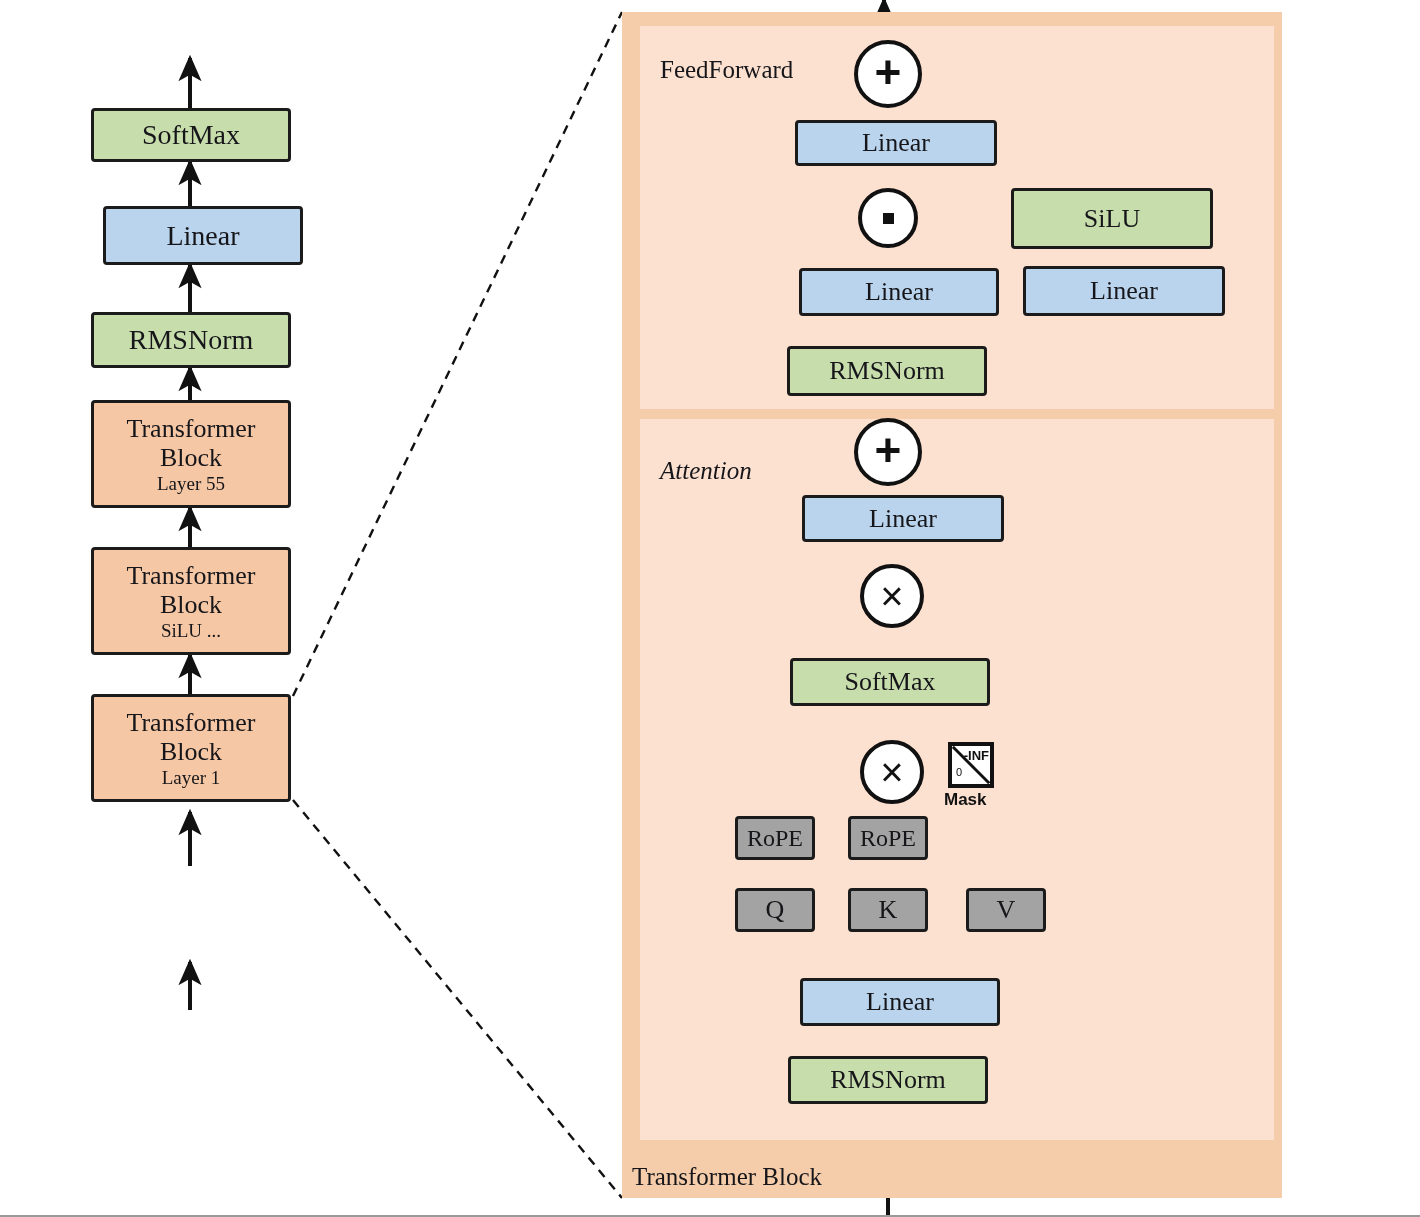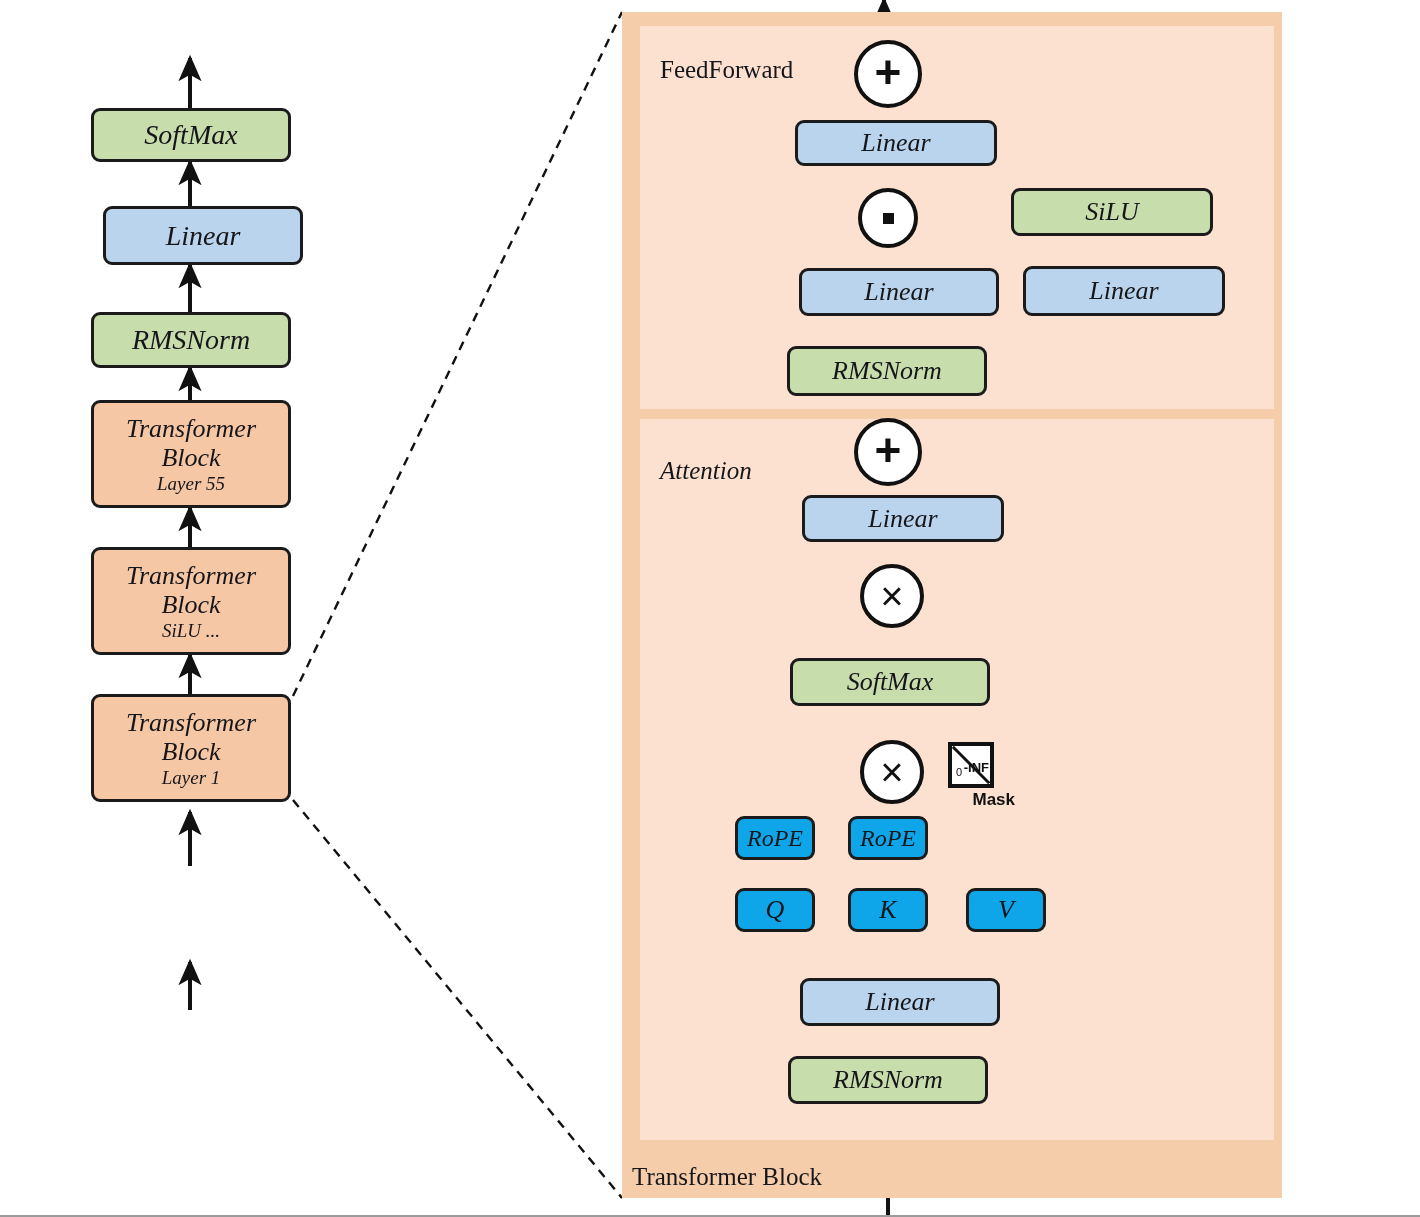--- a/index.html
+++ b/index.html
@@ -12,31 +12,30 @@
     box-sizing:border-box;
     overflow:hidden;
   }
   #svg-layer{position:absolute;left:0;top:0;width:1420px;height:1217px;}
 
   
   .node{
     position:absolute;
     box-sizing:border-box;
     border:3px solid #1b1b1b;
-    border-radius:9px;
+    border-radius:4px;
     display:flex;flex-direction:column;
     align-items:center;justify-content:center;
     text-align:center;
     color:#16161a;
     line-height:1.12;
     z-index:6;
-    font-style:italic;
   }
   .blue{background:#b9d4ec;margin-left:12px;}
-  .blue-d{background:#0ea5e9;}
+  .blue-d{background:#a3a3a3;}
   .green{background:#c7ddab;}
   .orange{background:#f6c7a4;}
 
   .t28{font-size:28px;}
   .t26{font-size:26px;}
   .t24{font-size:24px;}
   .sub{font-size:19px;margin-top:1px;}
 
   
   .outer-panel{
@@ -85,27 +84,27 @@
   }
   .mask-icon .diag{
     position:absolute;left:0;top:0;width:100%;height:100%;
   }
   .mask-icon .zero{
     position:absolute;left:4px;bottom:6px;
     font-size:11px;font-family:"Liberation Sans",sans-serif;color:#111;
   }
   .mask-icon .inf{
     position:absolute;right:1px;top:2px;
-    font-size:13px;font-weight:700;font-family:"Liberation Sans",sans-serif;color:#111;margin-top:12px;
+    font-size:13px;font-weight:700;font-family:"Liberation Sans",sans-serif;color:#111;
   }
   .mask-caption{
     position:absolute;z-index:8;
     font-family:"Liberation Sans", sans-serif;
     font-size:17px;font-weight:700;color:#111;
-    white-space:nowrap;text-align:right;margin-left:17px;
+    white-space:nowrap;text-align:left;
   }
 </style>
 </head>
 <body>
 
 <div id="canvas">
 
   <svg id="svg-layer" viewBox="0 0 1420 1217">
     <defs>
       <marker id="ah" markerWidth="9" markerHeight="9" refX="6.2" refY="3.2" orient="auto" markerUnits="strokeWidth">
@@ -234,21 +233,21 @@
   </div>
 
   <div class="node blue t26" style="left:783px;top:120px;width:202px;height:46px;">
     <span>Linear</span>
   </div>
 
   <div class="op op-dot" style="left:858px;top:188px;width:52px;height:52px;">
     <span class="glyph"></span>
   </div>
 
-  <div class="node green t26" style="left:1011px;top:188px;width:202px;height:48px;">
+  <div class="node green t26" style="left:1011px;top:188px;width:202px;height:61px;">
     <span>SiLU</span>
   </div>
 
   <div class="node blue t26" style="left:787px;top:268px;width:200px;height:48px;">
     <span>Linear</span>
   </div>
 
   <div class="node blue t26" style="left:1011px;top:266px;width:202px;height:50px;">
     <span>Linear</span>
   </div>

